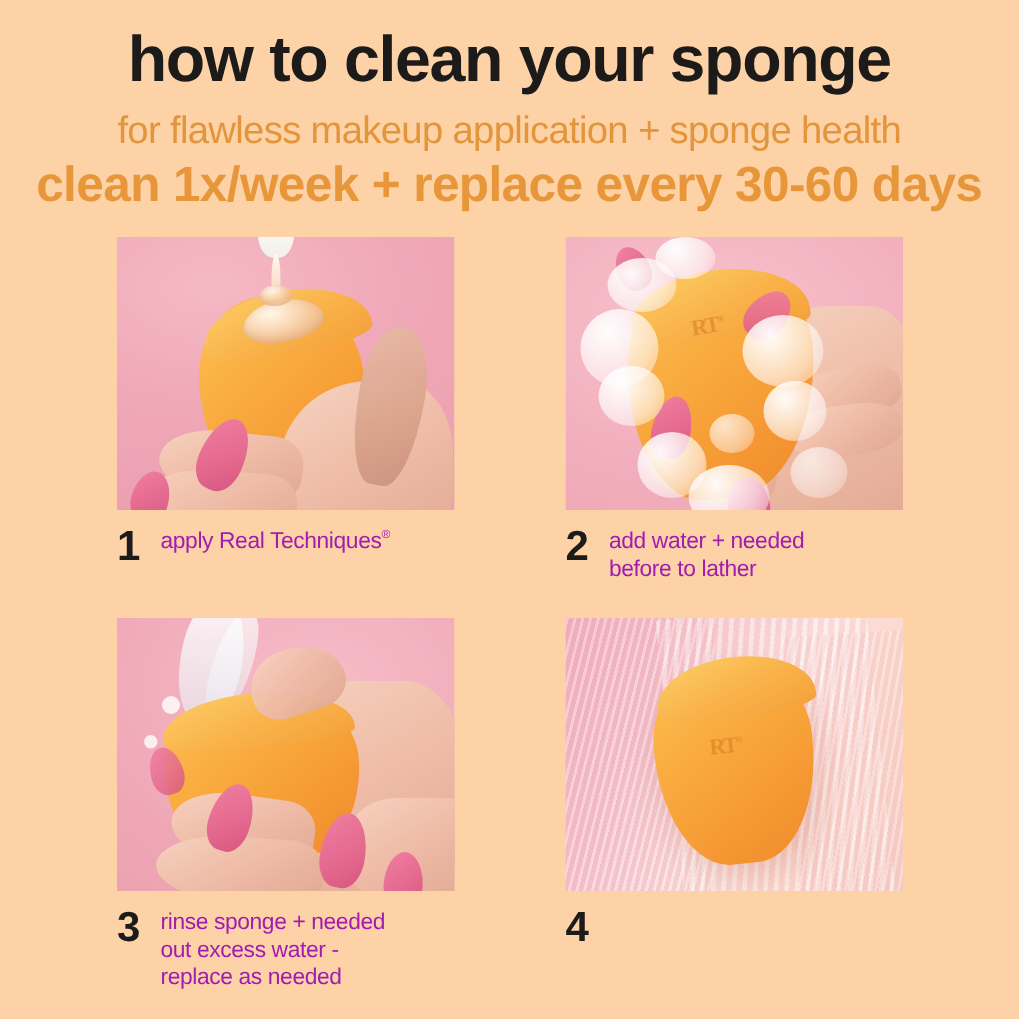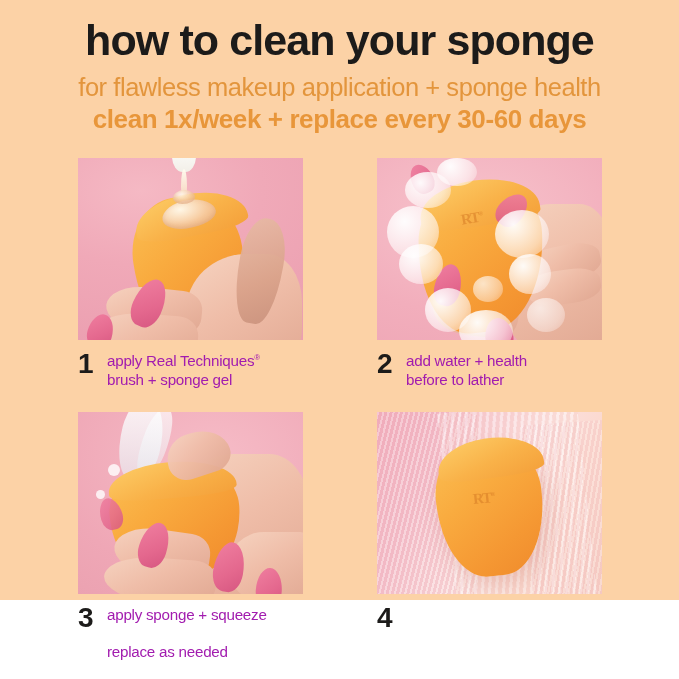--- a/index.html
+++ b/index.html
@@ -8,21 +8,21 @@
   }
   body {
     width: 679px;
     height: 679px;
     overflow: hidden;
     font-family: "Liberation Sans", sans-serif;
   }
   #infographic {
     position: relative;
     width: 679px;
-    height: 600px;
+    height: 679px;
     background: #fcd2a6;
     box-sizing: border-box;
   }
 
   
   .header {
     padding-top: 18px;
     text-align: center;
   }
   .main-title {
@@ -36,21 +36,21 @@
   }
   .sub-title {
     font-size: 25.5px;
     color: #e3953c;
     letter-spacing: -0.45px;
     line-height: 1.18;
     margin: 9px 0 0 0;
     font-weight: normal;
   }
   .sub-title-bold {
-    font-size: 26px;
+    font-size: 33px;
     color: #e8963a;
     letter-spacing: -0.4px;
     line-height: 1.18;
     margin: 2px 0 0 0;
     font-weight: bold;
   }
 
   
   .steps-grid {
     position: absolute;
@@ -269,21 +269,20 @@
                       transform:rotate(10deg); opacity:.92;"></div>
 
           <div class="nail" style="left:56px; top:120px; width:30px; height:50px; transform:rotate(24deg);"></div>
           <div class="nail" style="left:10px; top:156px; width:25px; height:34px; transform:rotate(16deg);"></div>
         </div>
 
         <div class="caption">
           <div class="step-num">1</div>
           <div class="step-text">
             <span>apply Real Techniques</span><sup>®</sup><br>
-            <span>brush + sponge gel</span>
           </div>
         </div>
       </div>
 
       <div class="step-cell">
         <div class="photo">
           <div class="bg-pink-2"></div>
 
           <div class="skin" style="left:120px; top:46px; width:118px; height:150px;
                       border-radius: 46% 30% 26% 40% / 40% 40% 46% 52%;"></div>
@@ -318,21 +317,21 @@
           <div class="foam" style="left:118px; top:52px; width:54px; height:48px;"></div>
           <div class="foam" style="left:132px; top:96px; width:42px; height:40px;"></div>
           <div class="foam" style="left:60px; top:0px; width:40px; height:28px;"></div>
           <div class="foam" style="left:150px; top:140px; width:38px; height:34px; opacity:.7;"></div>
           <div class="foam" style="left:96px; top:118px; width:30px; height:26px; opacity:.75;"></div>
         </div>
 
         <div class="caption">
           <div class="step-num">2</div>
           <div class="step-text">
-            <span>add water + health</span><br>
+            <span>add water + needed</span><br>
             <span>before to lather</span>
           </div>
         </div>
       </div>
     </div>
 
     <div class="step-row" style="margin-top:22px;">
 
       <div class="step-cell">
         <div class="photo">
@@ -369,22 +368,22 @@
 
           <div class="nail" style="left:62px; top:110px; width:28px; height:46px; transform:rotate(18deg);"></div>
           <div class="nail" style="left:136px; top:130px; width:30px; height:50px; transform:rotate(10deg);"></div>
           <div class="nail" style="left:178px; top:156px; width:26px; height:38px; transform:rotate(4deg);"></div>
           <div class="nail" style="left:22px; top:86px; width:22px; height:32px; transform:rotate(-16deg); opacity:.85;"></div>
         </div>
 
         <div class="caption">
           <div class="step-num">3</div>
           <div class="step-text">
-            <span>apply sponge + squeeze</span><br>
-            <br>
+            <span>rinse sponge + needed</span><br>
+            <span>out excess water -</span><br>
             <span>replace as needed</span>
           </div>
         </div>
       </div>
 
       <div class="step-cell">
         <div class="photo">
           <div class="bg-pink-4"></div>
 
           <div class="towel" style="left:-10px; top:0px; width:110px; height:182px;"></div>

